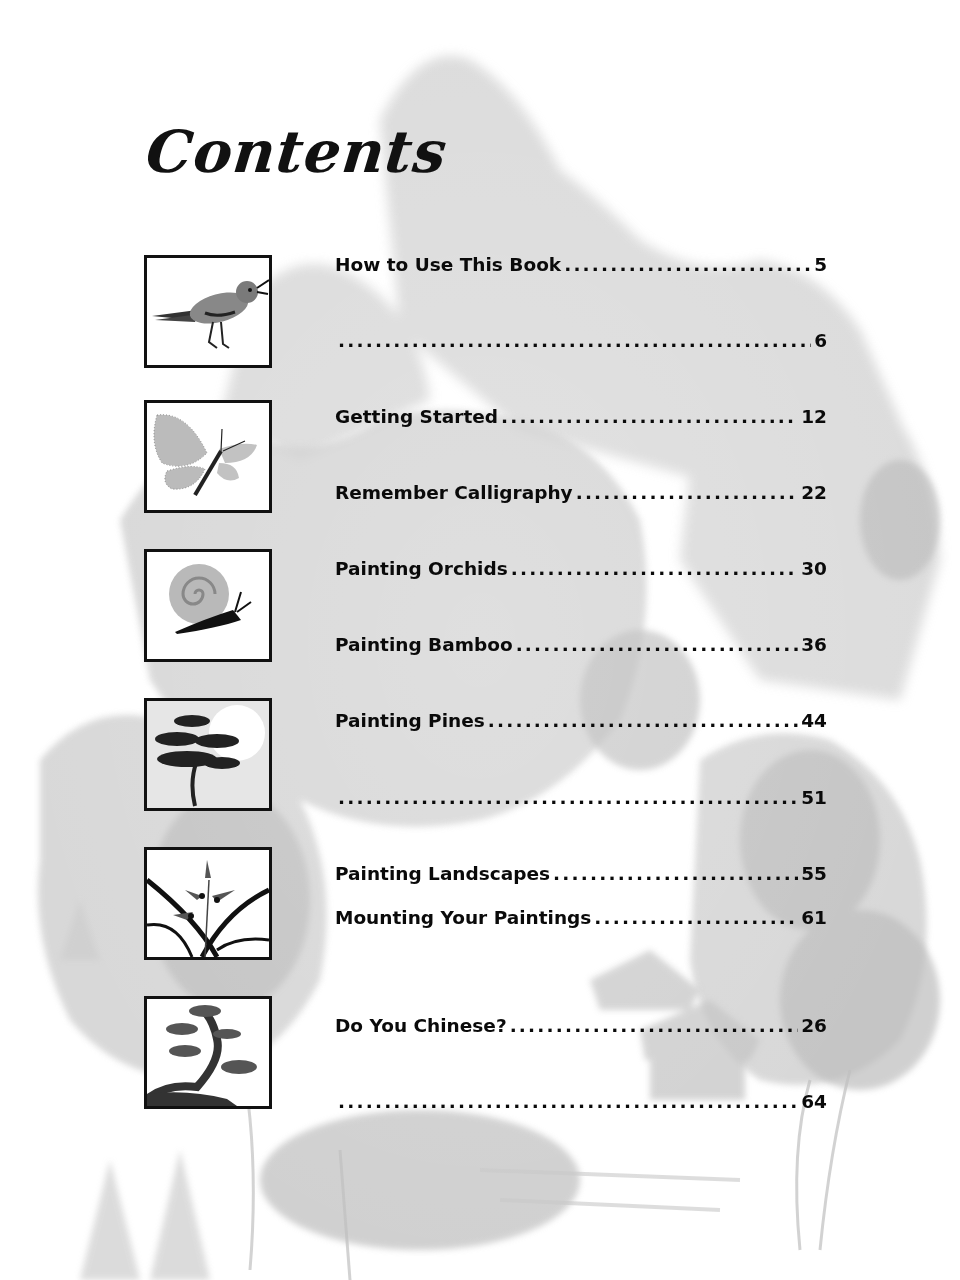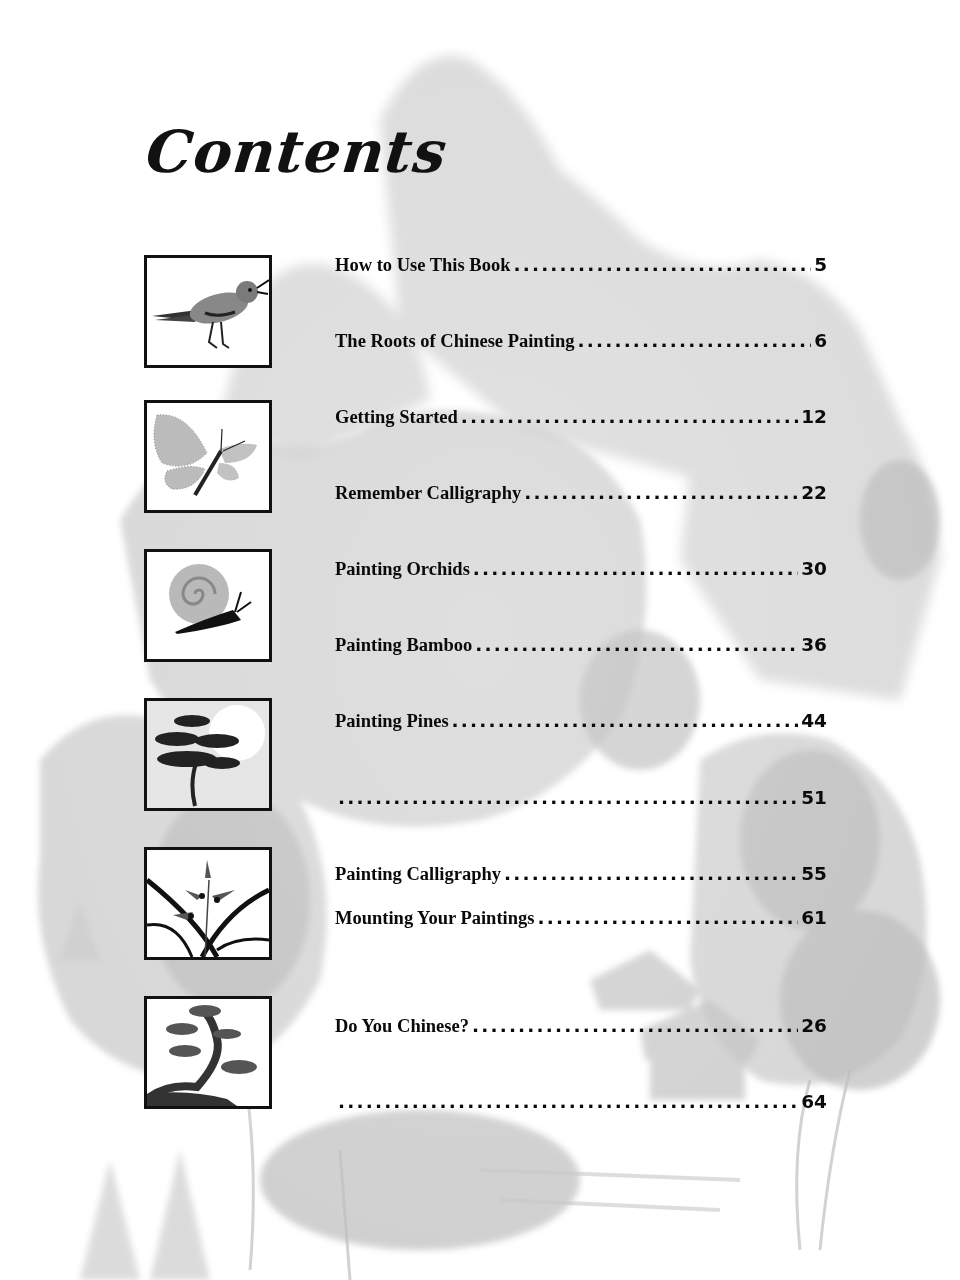--- a/index.html
+++ b/index.html
@@ -20,21 +20,21 @@
     border: 3px solid #111; background: #fff; z-index: 2; overflow: hidden;
   }
   .thumb svg { width: 100%; height: 100%; display: block; }
   .toc { position: absolute; left: 335px; top: 0; width: 492px; z-index: 2; }
   .entry {
     position: absolute; left: 0; width: 492px; height: 24px;
     display: flex; align-items: baseline;
     font-family: "DejaVu Sans", sans-serif; font-weight: bold;
     font-size: 18.5px; color: #0a0a0a; white-space: nowrap;
   }
-  .entry .label { flex: 0 0 auto; font-family: Liberation Serif, serif; }
+  .entry .label { flex: 0 0 auto; }
   .entry .leader {
     flex: 1 1 auto; overflow: hidden; margin: 0 3px;
     font-size: 18.5px; letter-spacing: 2.2px; color: #0a0a0a;
   }
   .entry .leader::before { content: "................................................................................................"; }
   .entry .page { flex: 0 0 auto; text-align: right; }
 </style>
 </head>
 <body>
 
@@ -184,21 +184,20 @@
   </svg>
 </div>
 
 <div class="toc">
   <div class="entry" style="top:254px">
     <span class="label">How to Use This Book</span>
     <span class="leader"></span>
     <span class="page">5</span>
   </div>
   <div class="entry" style="top:330px">
-    <span class="label">The Roots of Chinese Painting</span>
     <span class="leader"></span>
     <span class="page">6</span>
   </div>
   <div class="entry" style="top:406px">
     <span class="label">Getting Started</span>
     <span class="leader"></span>
     <span class="page">12</span>
   </div>
   <div class="entry" style="top:482px">
     <span class="label">Remember Calligraphy</span>
@@ -218,21 +217,21 @@
   <div class="entry" style="top:710px">
     <span class="label">Painting Pines</span>
     <span class="leader"></span>
     <span class="page">44</span>
   </div>
   <div class="entry" style="top:787px">
     <span class="leader"></span>
     <span class="page">51</span>
   </div>
   <div class="entry" style="top:863px">
-    <span class="label">Painting Calligraphy</span>
+    <span class="label">Painting Landscapes</span>
     <span class="leader"></span>
     <span class="page">55</span>
   </div>
   <div class="entry" style="top:907px">
     <span class="label">Mounting Your Paintings</span>
     <span class="leader"></span>
     <span class="page">61</span>
   </div>
   <div class="entry" style="top:1015px">
     <span class="label">Do You Chinese?</span>

